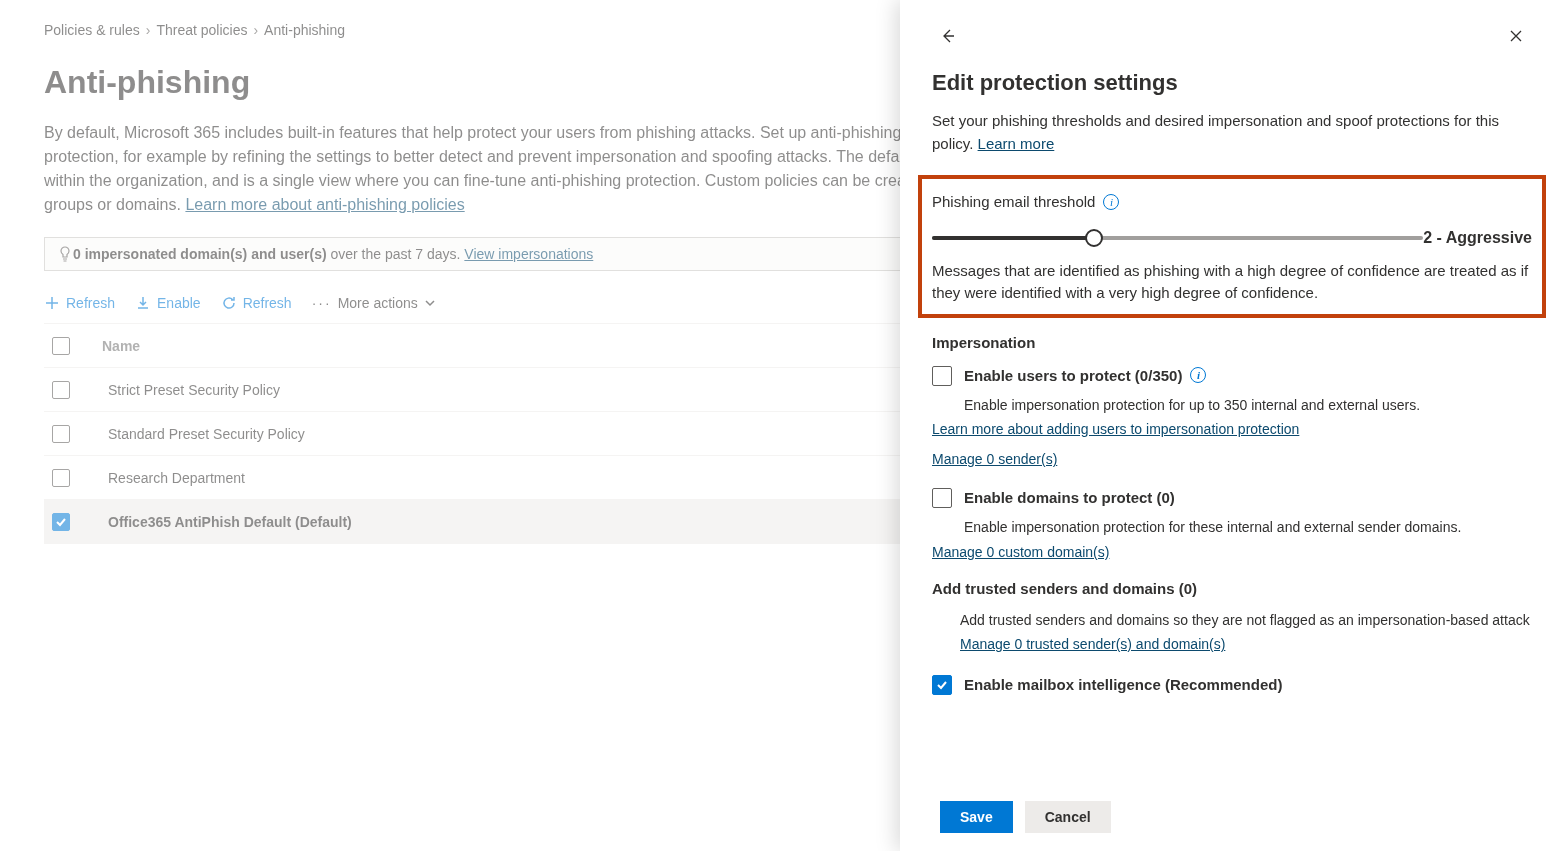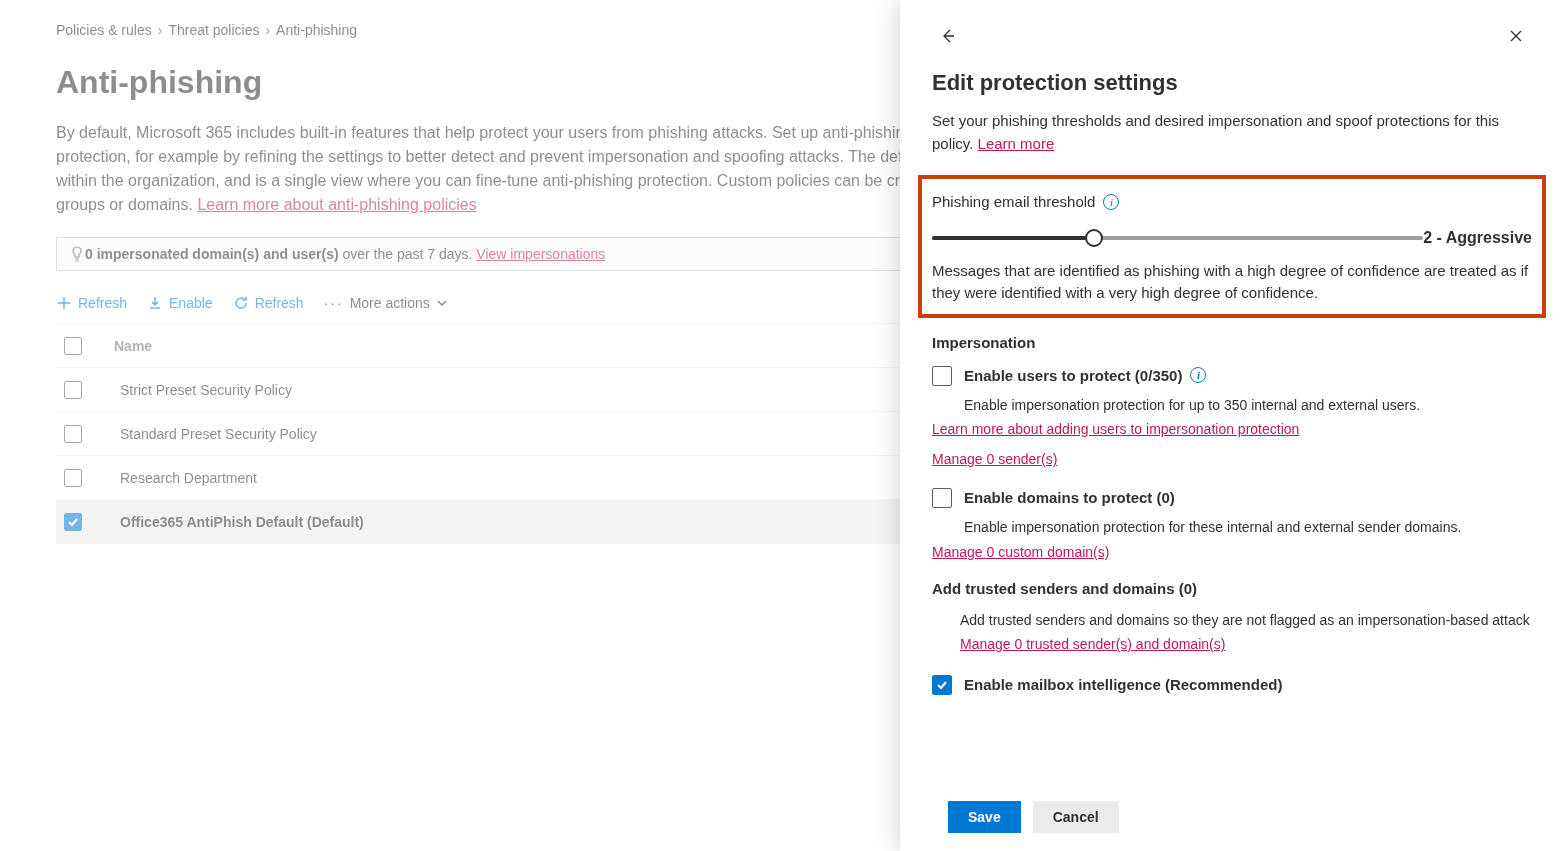--- a/index.html
+++ b/index.html
@@ -1,20 +1,20 @@
 <!DOCTYPE html>
 <html><head>
   <meta charset="utf-8">
   <style>
     * { box-sizing: border-box; margin: 0; padding: 0; }
     body { font-family: "Segoe UI", -apple-system, sans-serif; font-size: 14px; color: #323130; overflow: hidden; width: 1564px; height: 851px; position: relative; background: #fff; }
-    a.link { color: #be185d; text-decoration: underline; cursor: pointer; }
-
-    
-    .main-content { position: absolute; inset: 0; padding: 22px 56px; border-radius: 23px; }
+    a.link { color: #0c4a6e; text-decoration: underline; cursor: pointer; }
+
+    
+    .main-content { position: absolute; inset: 0; padding: 22px 44px; border-radius: 23px; }
     .breadcrumb { display:flex; align-items:center; gap:6px; font-size:14px; color:#323130; margin-bottom:26px; }
     .breadcrumb .sep { color:#605e5c; }
     .breadcrumb .crumb { cursor:pointer; }
     .breadcrumb .crumb.last { font-weight:400; }
     h1.page-title { font-size:32px; font-weight:700; margin-bottom:20px; }
     .page-desc { font-size:16px; line-height:1.5; max-width:1060px; margin-bottom:20px; }
     .banner { border:1px solid #c8c6c4; background:#faf9f8; padding:8px 12px; display:flex; align-items:center; margin-bottom:16px; font-size:14px; }
     .banner .bold { font-weight:600; }
     .banner .icon { width:16px; display:flex; align-items:center; }
 
@@ -36,21 +36,21 @@
     .cb { width:18px; height:18px; border:1px solid #605e5c; border-radius:2px; display:flex; align-items:center; justify-content:center; cursor:pointer; background:#fff; }
     .cb.checked { background:#0078d4; border-color:#0078d4; color:#fff; }
     .cb svg { width:12px; height:12px; }
 
     
     .dim { position:absolute; inset:0; background:rgba(255,255,255,0.45); pointer-events:none; }
 
     
     .panel { position:absolute; right:0; top:0; width:664px; height:100%; background:#fff; box-shadow:-4px 0 20px rgba(0,0,0,0.15); display:flex; flex-direction:column; }
     .panel-scroll { padding:20px 32px 100px 32px; overflow-y:auto; flex:1; }
-    .panel-footer { position:absolute; bottom:0; left:16px; right:0; padding:12px 32px 18px; background:#fff; display:flex; gap:12px; }
+    .panel-footer { position:absolute; bottom:0; left:8px; right:0; padding:12px 32px 18px; background:#fff; display:flex; gap:12px; }
     .panel-top { display:flex; align-items:center; justify-content:space-between; margin-bottom:18px; }
     .icon-btn { width:32px; height:32px; display:flex; align-items:center; justify-content:center; cursor:pointer; }
     .icon-btn svg { width:16px; height:16px; }
 
     .panel-title { font-size:22px; font-weight:700; margin-bottom:14px; }
     .panel-desc { font-size:15px; line-height:1.5; margin-bottom:20px; }
 
     .highlight-box { border:4px solid #c2410c; padding:14px 10px 10px 10px; margin:0 -14px 16px -14px; }
 
     .field-label { font-size:15px; color:#323130; display:flex; align-items:center; gap:8px; margin-bottom:18px; }

